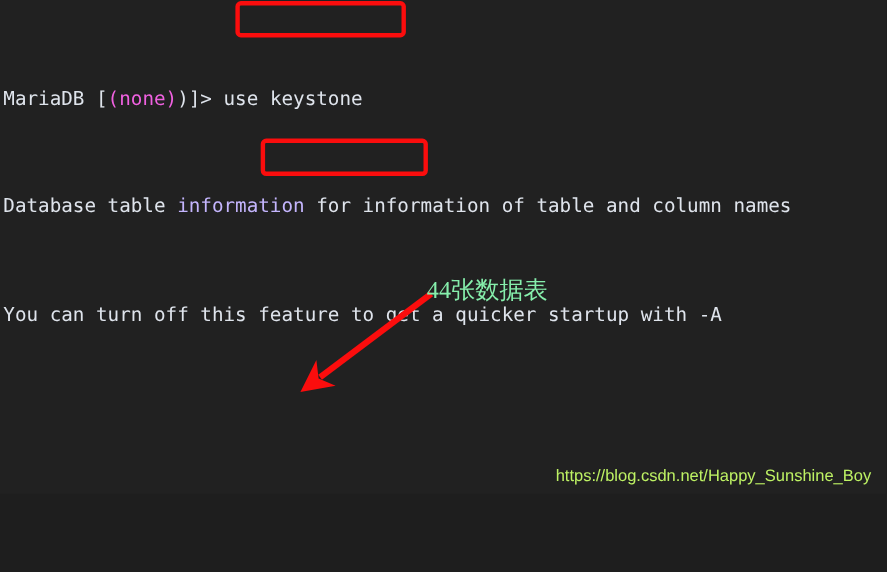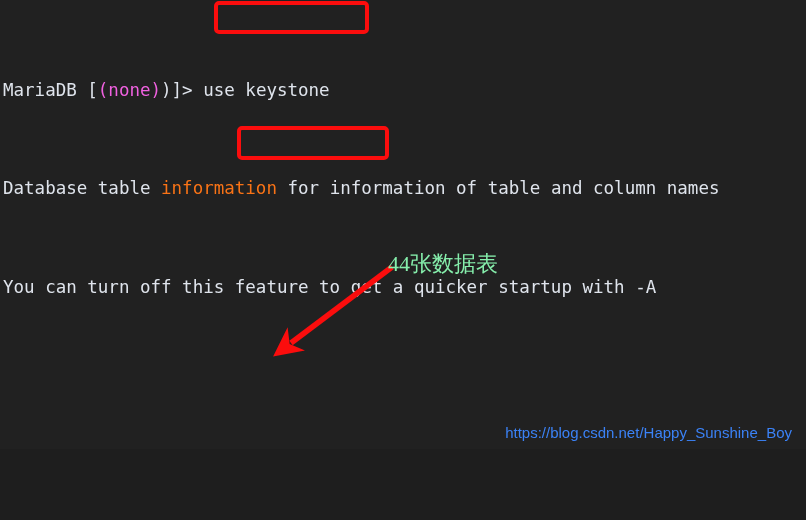--- a/index.html
+++ b/index.html
@@ -28,21 +28,21 @@
     font-family: "DejaVu Sans Mono", "Liberation Mono", monospace;
     font-size: 17.5px;
     line-height: 24.6px;
     color: #d8dee9;
     white-space: pre;
     letter-spacing: 0px;
   }
   .line { height: 24.6px; white-space: pre; }
   .c-default { color: #dfe4ec; }
   .c-magenta { color: #f061e0; }
-  .c-cyan    { color: #f97316; }
+  .c-cyan    { color: #c4b5fd; }
 
   
   .redbox {
     position: absolute;
     border: 4px solid #fb0d0d;
     border-radius: 5px;
     pointer-events: none;
   }
   #redbox-use-keystone { left: 214px; top: 1px;   width: 155px; height: 33px; }
   #redbox-show-tables  { left: 237px; top: 126px; width: 152px; height: 34px; }
@@ -68,21 +68,21 @@
     font-weight: 400;
     line-height: 1.15;
     white-space: nowrap;
   }
 
   
   #watermark {
     position: absolute;
     right: 14px;
     bottom: 8px;
-    color: #3b82f6;
+    color: #bef264;
     font-family: "Liberation Sans", "DejaVu Sans", sans-serif;
     font-size: 15px;
     white-space: nowrap;
   }
 </style>
 </head>
 <body>
 
 <div id="screen">
 

